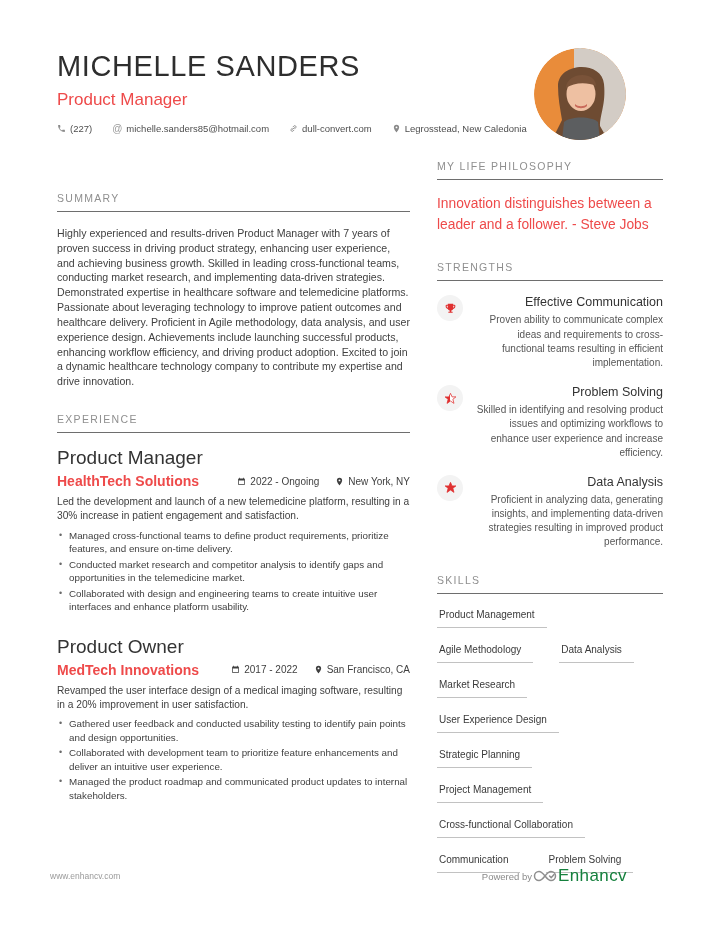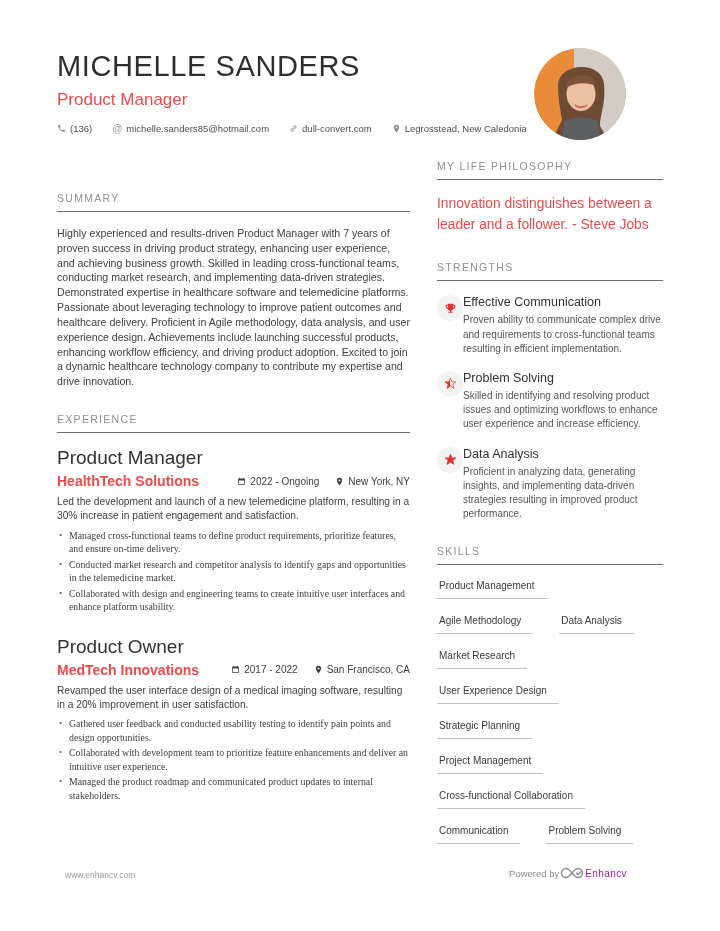--- a/index.html
+++ b/index.html
@@ -30,54 +30,54 @@
 
   
   .job { margin-top:14px; margin-bottom:22px; }
   .job-title { font-size:19px; font-weight:400; color:#333; margin-bottom:4px; }
   .company-row { display:flex; align-items:center; margin-bottom:6px; }
   .company { font-size:14px; color:#ee4a4a; margin-right:auto;font-weight:bold; }
   .meta { display:flex; align-items:center; gap:4px; font-size:10px; color:#3f3f3f; margin-left:16px; }
   .meta svg { color:#3f3f3f; }
   .job-sum { font-size:10.2px; line-height:1.4; color:#414141; margin-bottom:5px; }
   .job-bullets { list-style:none; }
-  .job-bullets li { position:relative; font-size:9.8px; line-height:1.38; color:#414141; padding-left:12px; margin-bottom:2px;font-family:Liberation Serif, serif; }
+  .job-bullets li { position:relative; font-size:9.8px; line-height:1.38; color:#414141; padding-left:12px; margin-bottom:2px; }
   .job-bullets li::before { content:"•"; position:absolute; left:2px; top:0; color:#6a6a6a; font-size:9px; }
 
   
   .quote { font-size:13.8px; line-height:1.5; color:#ee4a4a; margin:14px 0 26px 0; }
-  .strength { display:flex; margin-bottom:15px; }
+  .strength { display:flex; gap:12px; margin-bottom:15px;text-align:right; }
   .strength-icon { flex:none; width:26px; height:26px; border-radius:50%; background:#f3f3f3; display:flex; align-items:center; justify-content:center; }
   .strength-title { font-size:12.5px; color:#333; margin-bottom:4px; }
   .strength-desc { font-size:10px; line-height:1.42; color:#565656; }
   .sec-strengths { margin-bottom:24px; }
   .skills-wrap { display:flex; flex-wrap:wrap; column-gap:26px; row-gap:16px; margin-top:15px; }
   .skill { font-size:10px; color:#3a3a3a; padding:0 12px 7px 2px; border-bottom:1px solid #c2c2c2; }
 
   
-  .footer { position:absolute; left:65px; right:57px; top:866px; display:flex; justify-content:space-between; align-items:flex-end; }
+  .footer { position:absolute; left:50px; right:57px; top:866px; display:flex; justify-content:space-between; align-items:center; }
   .site { font-size:8.5px; color:#9a9a9a; }
   .powered { display:flex; align-items:center; gap:0; }
   .powered-by { font-size:9.5px; color:#8a8a8a; }
-  .brand { font-size:10px; color:#a21caf; letter-spacing:0.4px; }
+  .brand { font-size:17px; color:#15803d; letter-spacing:0.4px; }
 </style>
 </head>
 <body>
 
 <div class="page">
 
   <div class="header">
     <div class="name">MICHELLE SANDERS</div>
     <div class="headline">Product Manager</div>
     <div class="contact-row">
       <span class="contact">
         <svg width="9" height="9" viewBox="0 0 24 24" fill="currentColor">
             <path d="M6.6 10.8c1.4 2.8 3.8 5.1 6.6 6.6l2.2-2.2c.3-.3.7-.4 1-.2 1.1.4 2.4.6 3.6.6.6 0 1 .4 1 1V20c0 .6-.4 1-1 1C10.8 21 3 13.2 3 3.9c0-.6.4-1 1-1h3.5c.6 0 1 .4 1 1 0 1.3.2 2.5.6 3.6.1.3 0 .7-.2 1L6.6 10.8z"></path>
           </svg>
-        <span>(136)</span>
+        <span>(227)</span>
       </span>
       <span class="contact">
         <span class="at-glyph">@</span>
         <span>michelle.sanders85@hotmail.com</span>
       </span>
       <span class="contact">
         <svg width="9" height="9" viewBox="0 0 24 24" fill="none" stroke="currentColor" stroke-width="2.4" stroke-linecap="round">
             <path d="M9.5 14.5l5-5"></path>
             <path d="M8.5 11.5l-2.4 2.4a3.4 3.4 0 0 0 4.8 4.8l2.4-2.4"></path>
             <path d="M15.5 12.5l2.4-2.4a3.4 3.4 0 0 0-4.8-4.8l-2.4 2.4"></path>
@@ -187,21 +187,21 @@
         <div class="sec-h">STRENGTHS</div>
 
         <div class="strength" style="margin-top:14px;">
           <span class="strength-icon">
             <svg width="13" height="13" viewBox="0 0 24 24" fill="#e03131">
                 <path d="M19 5h-2V3H7v2H5a2 2 0 0 0-2 2v1c0 2.4 1.7 4.4 4 4.9.6 1.5 1.9 2.6 3.5 3v2.1H8v2h8v-2h-2.5v-2.1c1.6-.4 2.9-1.5 3.5-3 2.3-.5 4-2.5 4-4.9V7a2 2 0 0 0-2-2zM5 8V7h2v3.8C5.8 10.4 5 9.3 5 8zm14 0c0 1.3-.8 2.4-2 2.8V7h2v1z"></path>
               </svg>
           </span>
           <div>
             <div class="strength-title">Effective Communication</div>
-            <div class="strength-desc">Proven ability to communicate complex drive and requirements to cross-functional teams resulting in efficient implementation.</div>
+            <div class="strength-desc">Proven ability to communicate complex ideas and requirements to cross-functional teams resulting in efficient implementation.</div>
           </div>
         </div>
 
         <div class="strength">
           <span class="strength-icon">
             <svg width="13" height="13" viewBox="0 0 24 24">
               <defs>
                   <linearGradient id="halffill" x1="0" y1="0" x2="1" y2="0">
                     <stop offset="50%" stop-color="#e03131"></stop>
                     <stop offset="50%" stop-color="#ffffff"></stop>

